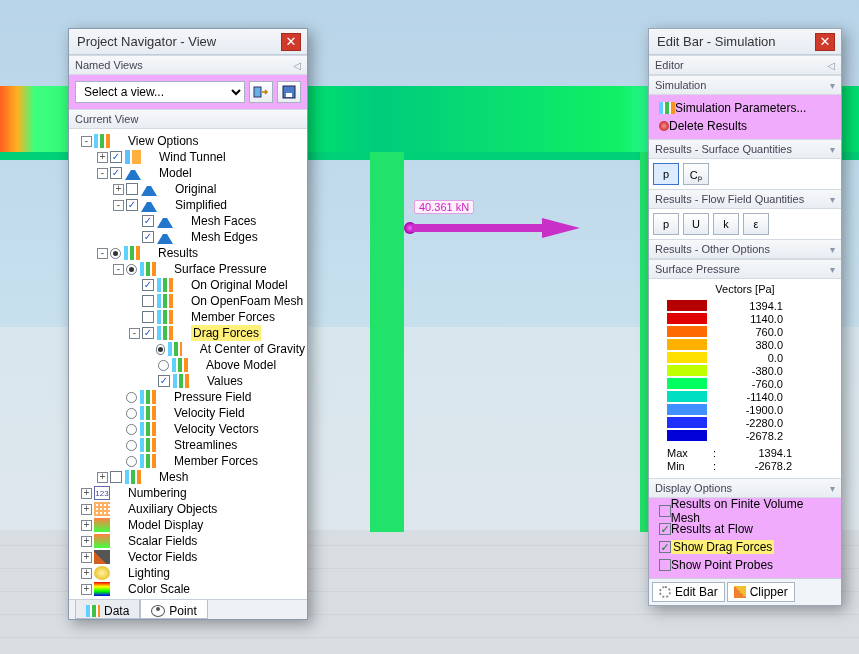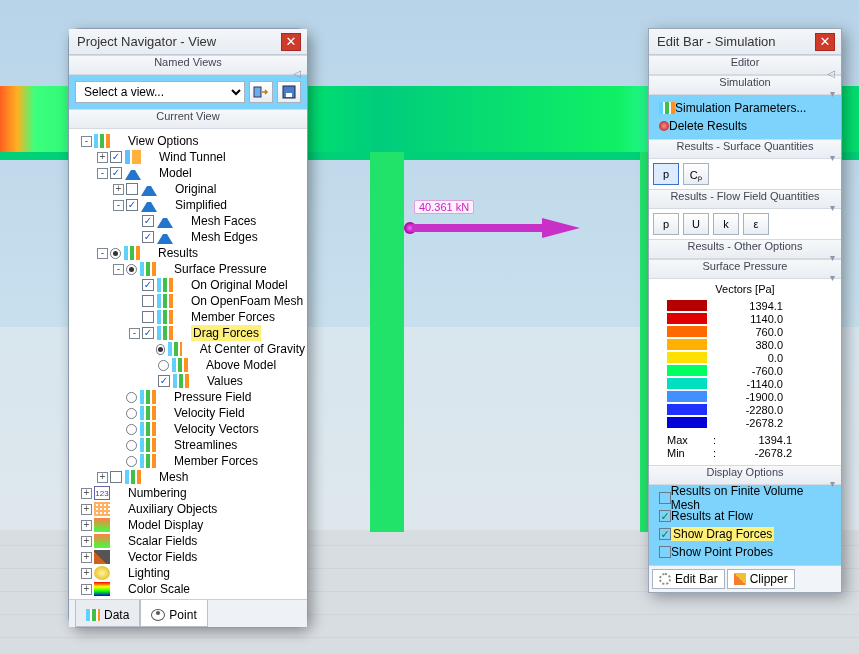--- a/index.html
+++ b/index.html
@@ -18,23 +18,23 @@
 .arrow { position:absolute; top:166px; left:402px; width:180px; height:44px;margin-top:36px; }
 .arrow .lbl{ position:absolute; top:-2px; left:12px; font-size:11px; color:#d020c0; background:#fff0ff; border:1px solid #e0a0e0; padding:0 4px; border-radius:2px;}
 .arrow svg{position:absolute;top:12px;left:0;}
 
 
 .panel { position: absolute; background: #fff; border: 1px solid #8a9bb0; box-shadow: 4px 4px 14px rgba(0,0,0,.35); font-size: 12px; }
 .panel.right { border-color:#99a7b8; }
 .titlebar { display:flex; align-items:center; height:26px; padding:0 6px 0 8px; background:linear-gradient(#f4f6f9,#e6ecf3); border-bottom:1px solid #c2ccd8; }
 .titlebar .t { flex:1; font-size:13px; color:#333; }
 .closebtn { width:20px; height:18px; background:#cf3a2a; color:#fff; display:flex; align-items:center; justify-content:center; font-size:13px; border:1px solid #a72a1e; cursor:pointer; }
-.section-hd { display:flex; align-items:center; height:20px; padding:0 6px; background:linear-gradient(#f6f8fa,#e9edf2); border-top:1px solid #d3dae2; border-bottom:1px solid #d3dae2; color:#445; font-size:11px;flex-direction:column; }
+.section-hd { display:flex; align-items:center; height:20px; padding:0 6px; background:linear-gradient(#f6f8fa,#e9edf2); border-top:1px solid #d3dae2; border-bottom:1px solid #d3dae2; color:#445; font-size:11px; }
 .section-hd .sp{margin-left:auto;color:#8a98aa;font-size:10px;}
-.section-body { padding:4px 6px; background:#7dd3fc;justify-content:center; }
+.section-body { padding:4px 6px; background:#f0abfc;justify-content:center; }
 .named-row { display:flex; gap:4px; padding:6px; }
 .named-row select { flex:1; height:22px; font-size:12px; border:1px solid #a7b2c0; background:#fff; padding:0 4px; }
 .iconbtn { width:24px; height:22px; border:1px solid #a7b2c0; background:linear-gradient(#fff,#e9eef4); display:flex; align-items:center; justify-content:center; cursor:pointer; }
 .iconbtn svg{width:16px;height:16px;}
 
 
 .tree { padding:4px 2px 6px 6px; height:470px; overflow:auto; }
 .node { display:flex; align-items:center; height:16px; line-height:16px; white-space:nowrap; }
 .node .tw { width:11px; height:11px; border:1px solid #7d8894; margin-right:2px; display:flex; align-items:center; justify-content:center; color:#555; font-size:10px; cursor:pointer; }
 .node .tw.none{border:0;background:transparent;}
@@ -52,21 +52,21 @@
 .ic-b2{background:linear-gradient(90deg,#60c0ff 0 5px,#fff 5px 7px,#ffb040 7px 12px);width:12px;height:10px;}
 .ic-dot{width:10px;height:10px;border-radius:50%;} .ic-red{background:radial-gradient(#ff8c8c,#b01010);}
 .ic-num{border:1px solid #66a; width:14px;height:10px;font-size:8px;color:#449;text-align:center;line-height:9px;}
 .ic-grid{width:12px;height:10px;background:repeating-linear-gradient(0deg,#ffb060,#ffb060 2px,transparent 2px,transparent 4px),repeating-linear-gradient(90deg,#ffb060,#ffb060 2px,transparent 2px,transparent 4px);}
 .ic-scale{width:14px;height:10px;background:linear-gradient(#ff0000,#ffff00,#00ff00,#0000ff);}
 .ic-bulb{width:10px;height:10px;border-radius:50%;background:radial-gradient(#fff4a0,#e0b000);}
 .ic-tri{width:0;height:0;border-left:6px solid transparent;border-right:6px solid transparent;border-bottom:10px solid #2277cc;}
 .ic-vec{width:12px;height:10px;background:linear-gradient(45deg,#d06020 40%,transparent 40%),#555; }
 .ic-disp{width:12px;height:10px;background:linear-gradient(#ff8040,#40ff40);}
 
-.tabbar { display:flex; height:28px; border-top:1px solid #c7d0da; background:#eef2f6; padding:0 6px; gap:0; }
+.tabbar { display:flex; height:20px; border-top:1px solid #c7d0da; background:#eef2f6; padding:0 6px; gap:0; }
 .tab { padding:3px 10px 0; border:1px solid #b8c2ce; border-top:0; background:#fff; display:flex; gap:4px; align-items:center; cursor:pointer; }
 .tab.inactive{background:#e9edf2;}
 .tab .ic{width:14px;height:12px;}
 .eye{width:14px;height:9px;border:1px solid #555;border-radius:50%;position:relative;}
 .eye::after{content:"";position:absolute;top:1px;left:4px;width:4px;height:4px;border-radius:50%;background:#555;}
 
 
 .rlist .row{display:flex;align-items:center;height:18px;padding:0 4px;cursor:pointer;}
 .rlist .row .lbl.hl{background:#fff07a;padding:0 2px;}
 .btnrow{display:flex;gap:4px;padding:4px;flex-wrap:wrap;}
@@ -102,21 +102,21 @@
             <stop offset="1" stop-color="#a000a0"></stop>
           </radialGradient>
         </defs>
     <circle cx="8" cy="14" r="6" fill="url(#g1)"></circle>
         <rect x="10" y="10" width="130" height="8" fill="#c830c8"></rect>
         <polygon points="140,4 178,14 140,24" fill="#c830c8"></polygon>
       </svg>
   </div>
 </div>
 
-<div class="panel" style="left:68px;top:28px;width:240px;border-radius:11px;">
+<div class="panel" style="left:68px;top:28px;width:240px;">
   <div class="titlebar">
     <span class="t">Project Navigator - View</span>
     <span class="closebtn">✕</span>
   </div>
   <div class="section-hd">
     <span>Named Views</span>
       <span class="sp">◁</span>
   </div>
   <div class="named-row section-body">
     <select><option>Select a view...</option></select>
@@ -382,20 +382,24 @@
         </div>
         <div class="row">
           <span class="sw" style="background: rgb(255, 176, 0);"></span>
           <span class="val">380.0</span>
         </div>
         <div class="row">
           <span class="sw" style="background: rgb(255, 224, 0);"></span>
           <span class="val">0.0</span>
         </div>
         <div class="row">
+          <span class="sw" style="background: rgb(192, 255, 0);"></span>
+          <span class="val">-380.0</span>
+        </div>
+        <div class="row">
           <span class="sw" style="background: rgb(0, 255, 96);"></span>
           <span class="val">-760.0</span>
         </div>
         <div class="row">
           <span class="sw" style="background: rgb(0, 224, 192);"></span>
           <span class="val">-1140.0</span>
         </div>
         <div class="row">
           <span class="sw" style="background: rgb(64, 144, 255);"></span>
           <span class="val">-1900.0</span>

